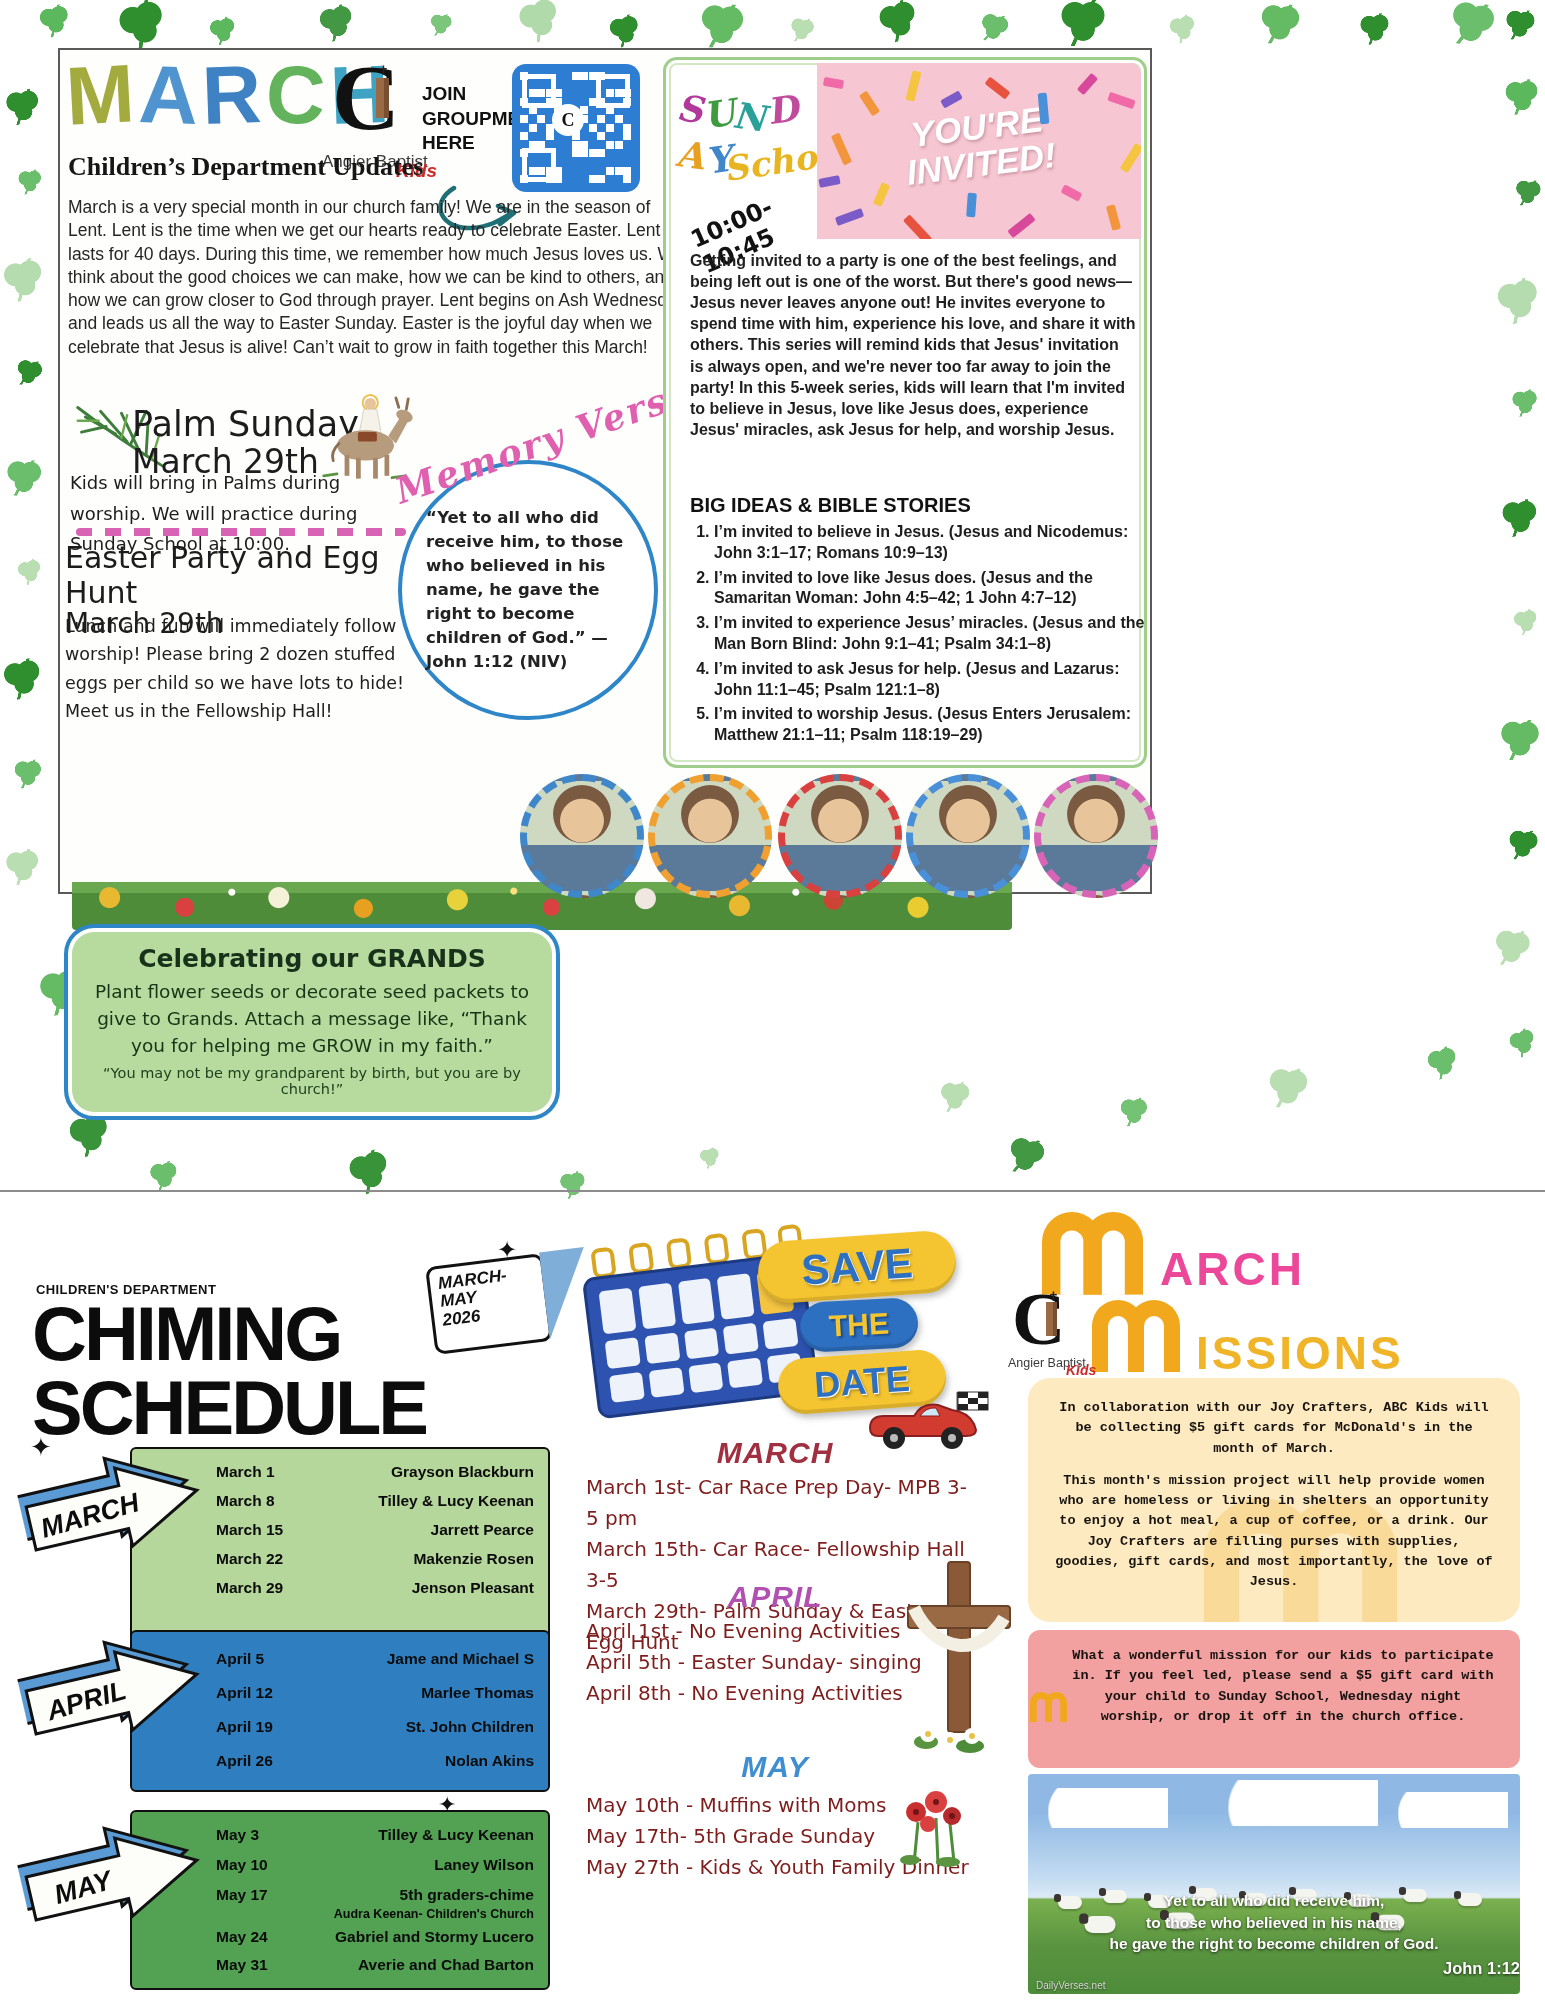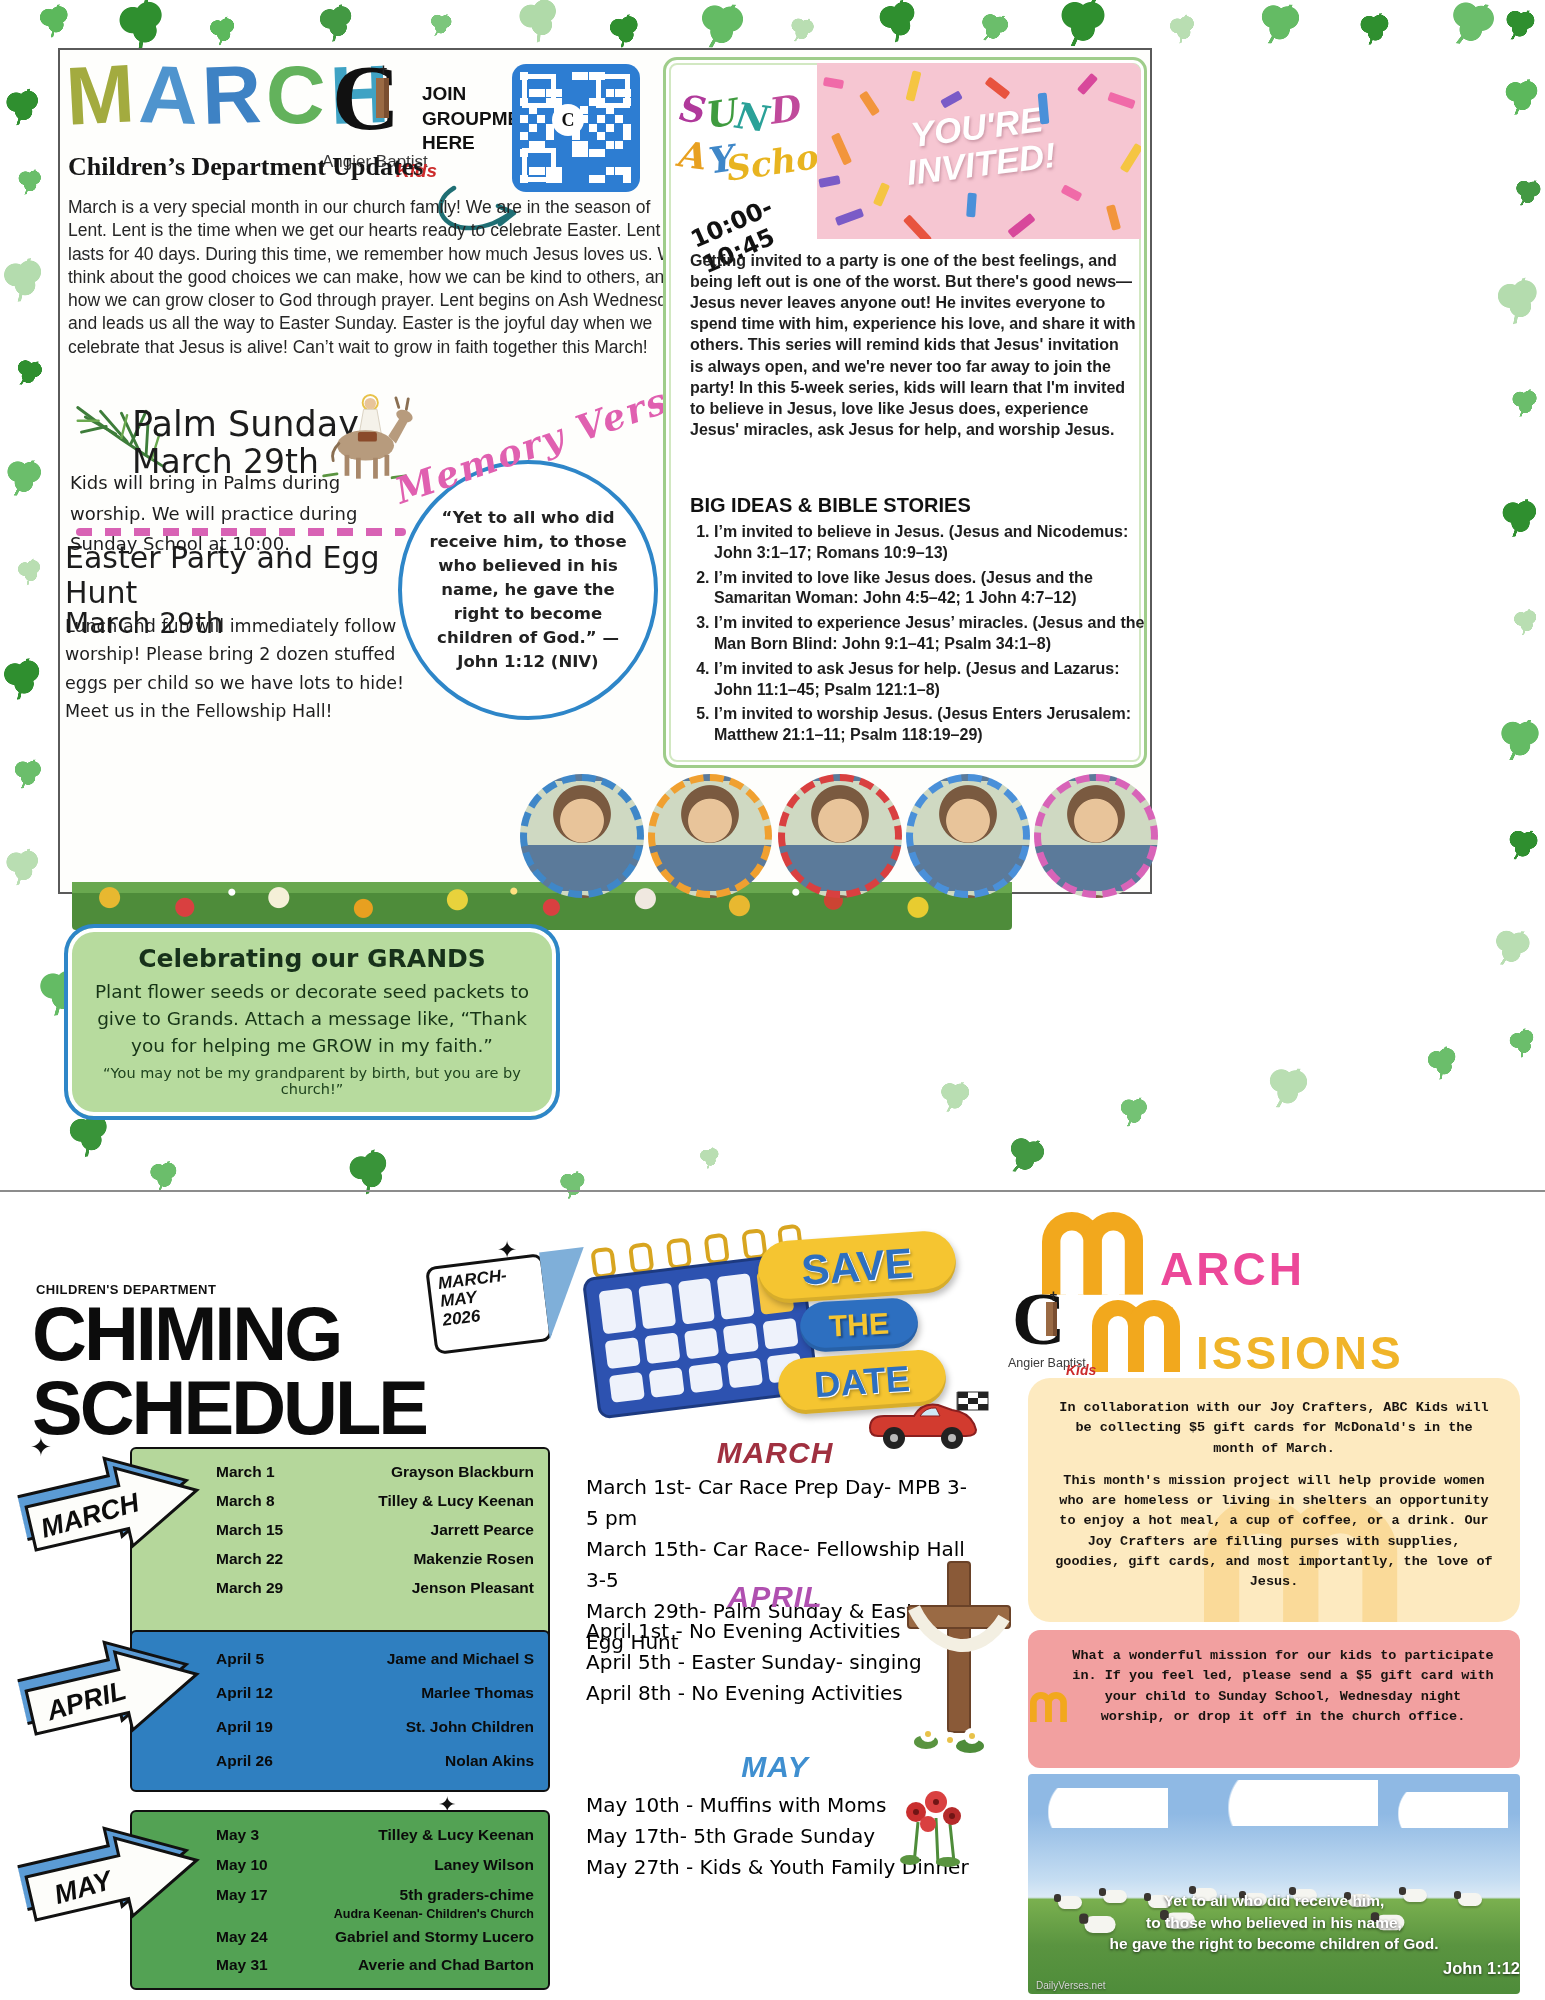--- a/index.html
+++ b/index.html
@@ -30,21 +30,21 @@
   .qrlogo{position:absolute;left:40px;top:40px;width:32px;height:32px;border-radius:50%;background:#fff;
           display:flex;align-items:center;justify-content:center;font-family:"Liberation Serif",serif;
           font-weight:700;font-size:18px;color:#111;}
 
   .intro{font-size:17.5px;line-height:1.33;color:#262626;}
 
   .dash-pink{height:8px;background:repeating-linear-gradient(90deg,#d862b4 0 16px,transparent 16px 29px);border-radius:4px;}
 
   .memcircle{position:absolute;left:398px;top:460px;width:260px;height:260px;border-radius:50%;
      border:4px solid #2e86c8;background:#fff;box-sizing:border-box;display:flex;align-items:center;justify-content:center;
-     padding:24px;text-align:center;font-size:16.5px;line-height:1.45;color:#222;font-weight:600;}
+     padding:24px;font-size:16.5px;line-height:1.45;color:#222;font-weight:600;}
   .memlabel{position:absolute;left:388px;top:420px;transform:rotate(-19deg);font-size:36px;font-weight:700;
      font-style:italic;color:#e060b0;letter-spacing:2px;font-family:"DejaVu Serif",serif;}
 
   .grass{position:absolute;left:72px;top:876px;width:940px;height:54px;border-radius:4px;background:
     radial-gradient(circle at 4% 40%, #e8b830 10px, transparent 11px),
     radial-gradient(circle at 12% 58%, #d94040 9px, transparent 10px),
     radial-gradient(circle at 22% 40%, #f5f0d8 10px, transparent 11px),
     radial-gradient(circle at 31% 60%, #e8a020 9px, transparent 10px),
     radial-gradient(circle at 41% 44%, #e8d23c 10px, transparent 11px),
     radial-gradient(circle at 51% 58%, #d94040 8px, transparent 9px),
@@ -89,21 +89,21 @@
 
   .mbox{position:absolute;left:130px;width:420px;border:2.5px solid #101010;border-radius:6px;box-sizing:border-box;
      padding:10px 14px 6px 84px;}
   .mrow{display:flex;justify-content:space-between;align-items:flex-start;font-weight:700;font-size:15.5px;color:#0b0b0b;}
   .mrow .nm{text-align:right;}
   .arrowwrap{position:absolute;left:22px;width:195px;height:105px;transform:rotate(-13deg);}
 
   .pill{position:absolute;display:flex;align-items:center;justify-content:center;font-weight:900;border-radius:40px;
      box-shadow:2px 4px 6px rgba(0,0,0,.25), inset 0 -4px 0 rgba(0,0,0,.12);}
   .sdt-month{position:absolute;width:230px;text-align:center;font-size:30px;font-weight:900;font-style:italic;letter-spacing:1px;}
-  .sdt-items{position:absolute;font-size:20px;line-height:1.55;color:#000000;font-family:"DejaVu Sans",sans-serif;}
+  .sdt-items{position:absolute;font-size:20px;line-height:1.55;color:#7f1d1d;font-family:"DejaVu Sans",sans-serif;}
 
   .cal{position:absolute;left:588px;top:1228px;width:232px;height:188px;transform:rotate(-7deg);}
   .cal-body{position:absolute;left:0;top:36px;width:222px;height:142px;background:#2d52b0;border:3px solid #1d3a80;border-radius:12px;box-sizing:border-box;padding:12px;}
   #calgrid{display:grid;grid-template-columns:repeat(5,1fr);gap:7px;height:100%;}
   .calcell{background:#eef2fb;border-radius:5px;}
   .calgold{background:#f5c542;color:#1d3a80;font-weight:900;display:flex;align-items:center;justify-content:center;font-size:14px;}
   .ring{position:absolute;top:8px;width:15px;height:22px;border:4px solid #d8a520;border-radius:8px;background:transparent;}
 
   .arch{border:16px solid #f2a81d;border-bottom:none;border-radius:28px 28px 0 0;width:20px;height:56px;}
   .archpair{position:absolute;display:flex;}

